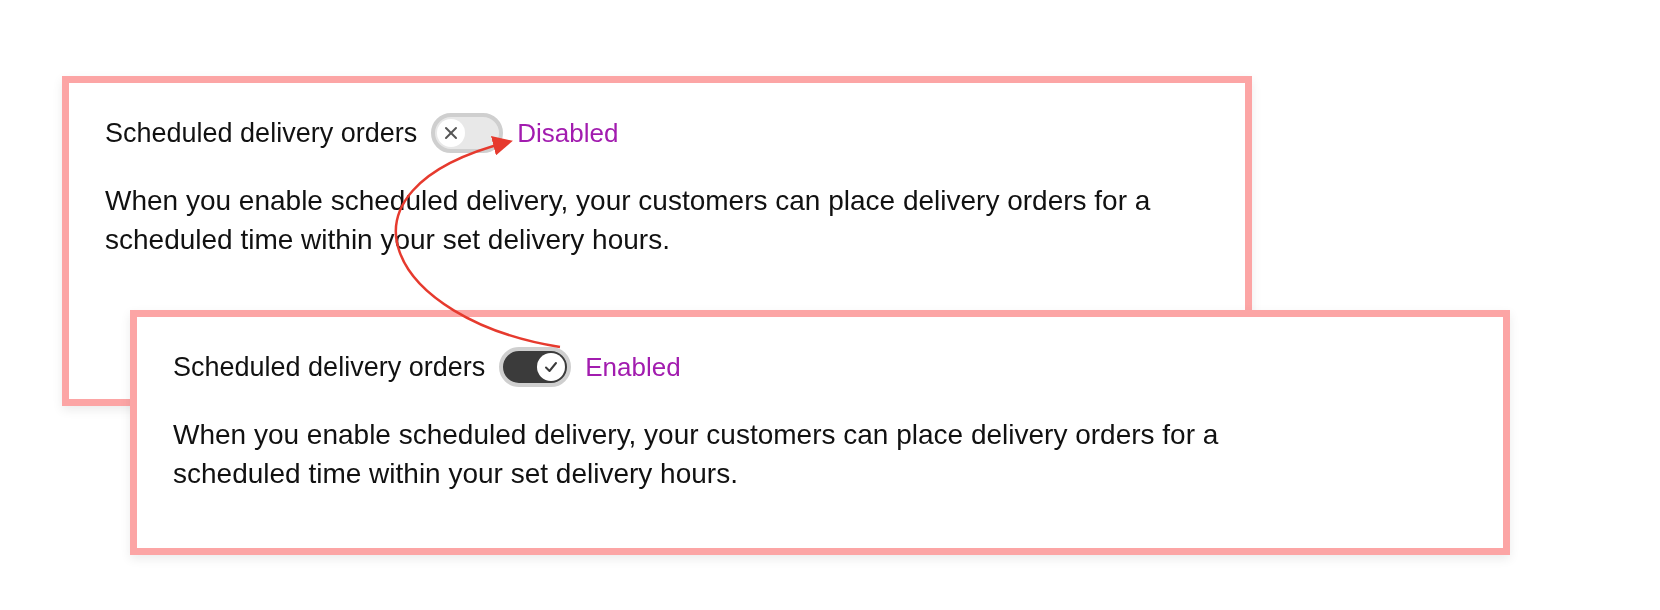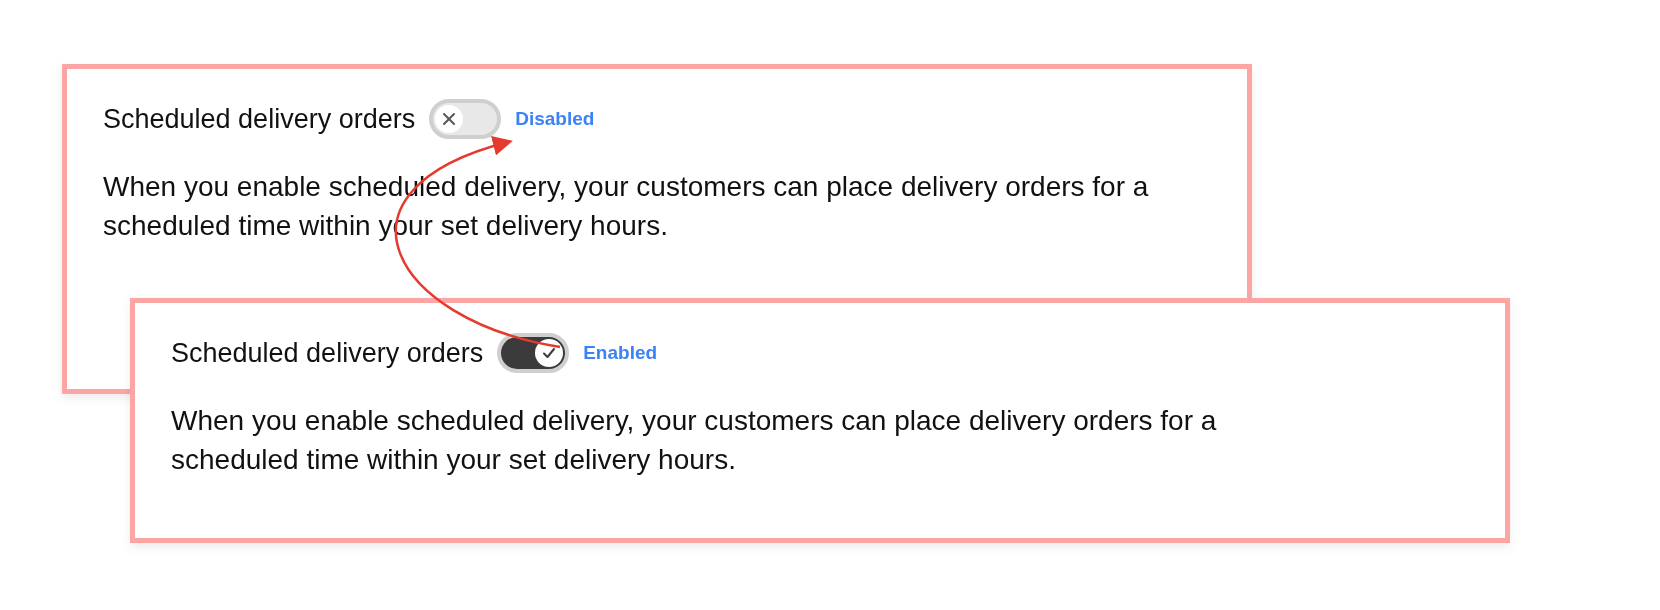--- a/index.html
+++ b/index.html
@@ -12,24 +12,25 @@
     color: #111111;
   }
   .stage {
     position: relative;
     width: 1660px;
     height: 610px;
   }
   .card {
     position: absolute;
     background: #ffffff;
-    border: 5px solid #fca5a5;
+    border: 7px solid #fca5a5;
     box-shadow: 0 4px 10px rgba(0,0,0,0.08);
     box-sizing: border-box;
     padding: 30px 36px 34px 36px;
+    margin-top: 12px;
   }
   .card-top {
     left: 62px;
     top: 64px;
     width: 1190px;
     height: 330px;
   }
   .card-bottom {
     left: 130px;
     top: 298px;
@@ -40,23 +41,23 @@
     display: flex;
     align-items: center;
     gap: 14px;
   }
   .title {
     font-size: 27px;
     font-weight: 400;
     color: #111111;
   }
   .state-label {
-    font-size: 19px;
-    font-weight: 700;
-    color: #3b82f6;
+    font-size: 26px;
+    font-weight: 400;
+    color: #a21caf;
   }
   .desc {
     margin-top: 28px;
     font-size: 28px;
     font-weight: 400;
     color: #111111;
     line-height: 1.4;
     max-width: 1060px;
   }
 

